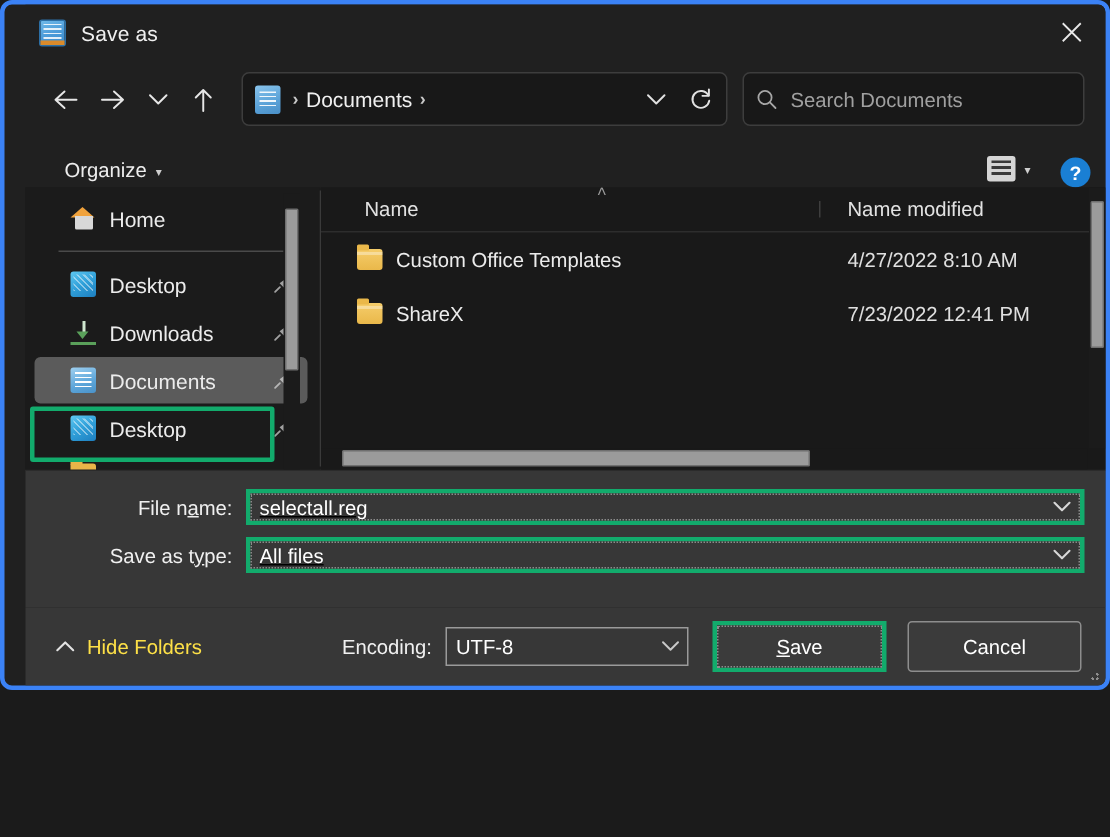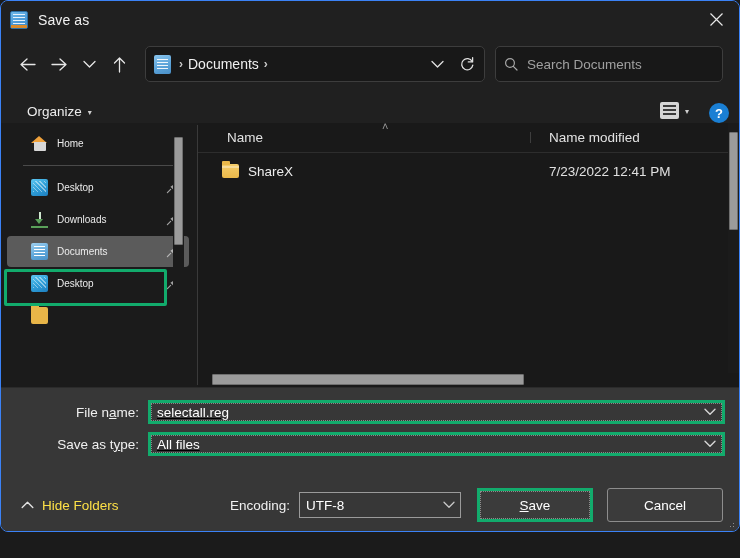--- a/index.html
+++ b/index.html
@@ -4,27 +4,28 @@
 <style>
   * { box-sizing: border-box; margin: 0; padding: 0; }
   html, body {
     width: 740px; height: 558px;
     background: #1b1b1b;
     font-family: "Liberation Sans", sans-serif;
     overflow: hidden;
   }
   #dialog {
     position: relative;
-    width: 740px; height: 532px;
+    width: 740px; height: 460px;
     background: #202020;
-    border: 1px solid #3b82f6;
+    border: 3px solid #3b82f6;
     border-radius: 8px;
     overflow: hidden;
     display: flex;
     flex-direction: column;
+    padding-left: 14px;
   }
 
   
   .titlebar {
     height: 38px;
     flex: 0 0 38px;
     background: #202020;
     display: flex;
     align-items: center;
     padding-left: 9px;
@@ -230,21 +231,21 @@
     background: #5b5b5b;
   }
   .nav-item .nicon {
     width: 17px; height: 17px;
     flex: 0 0 17px;
     margin-right: 9px;
     position: relative;
   }
   .nav-label {
     color: #ececec;
-    font-size: 10px;
+    font-size: 14px;
     white-space: nowrap;
     flex: 1 1 auto;
     overflow: hidden;
   }
   .pin {
     flex: 0 0 14px;
     color: #b9b9b9;
     opacity: .85;
     display:flex; align-items:center; justify-content:center;
   }
@@ -739,20 +740,27 @@
         <div class="sort-chevron">˄</div>
         <div class="col-name">
           <span>Name</span>
           <span class="col-divider"></span>
         </div>
         <div class="col-date">
           <span>Name modified</span>
         </div>
       </div>
 
+      <div class="file-row">
+        <div class="file-name-cell">
+          <span class="folder-ic"></span>
+          <span class="file-text">Custom Office Templates</span>
+        </div>
+        <div class="file-date-cell">4/27/2022 8:10 AM</div>
+      </div>
 
       <div class="file-row">
         <div class="file-name-cell">
           <span class="folder-ic"></span>
           <span class="file-text">ShareX</span>
         </div>
         <div class="file-date-cell">7/23/2022 12:41 PM</div>
       </div>
 
       <div class="sb-track-v" style="right:0; top:0; bottom:14px;"></div>

